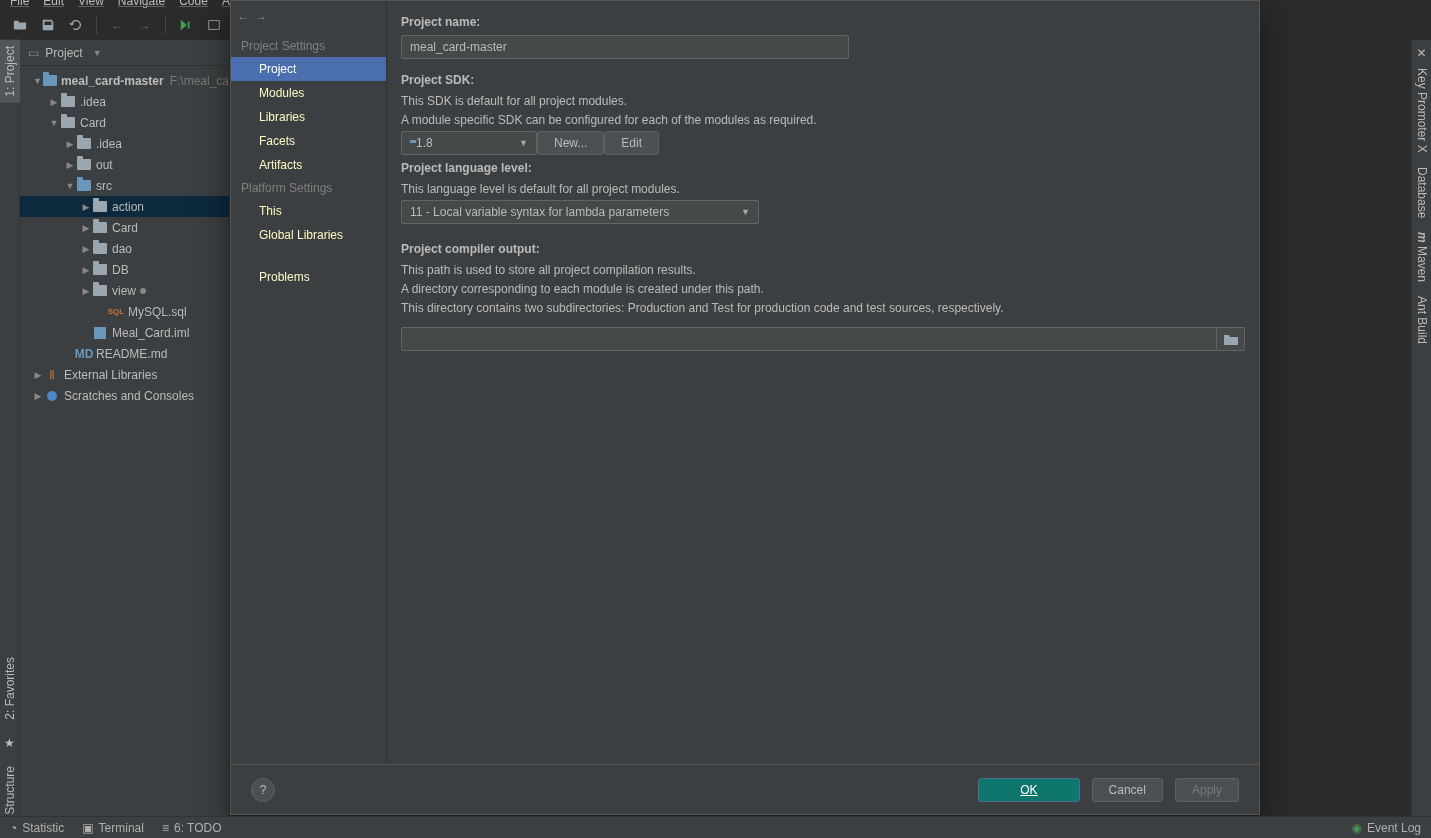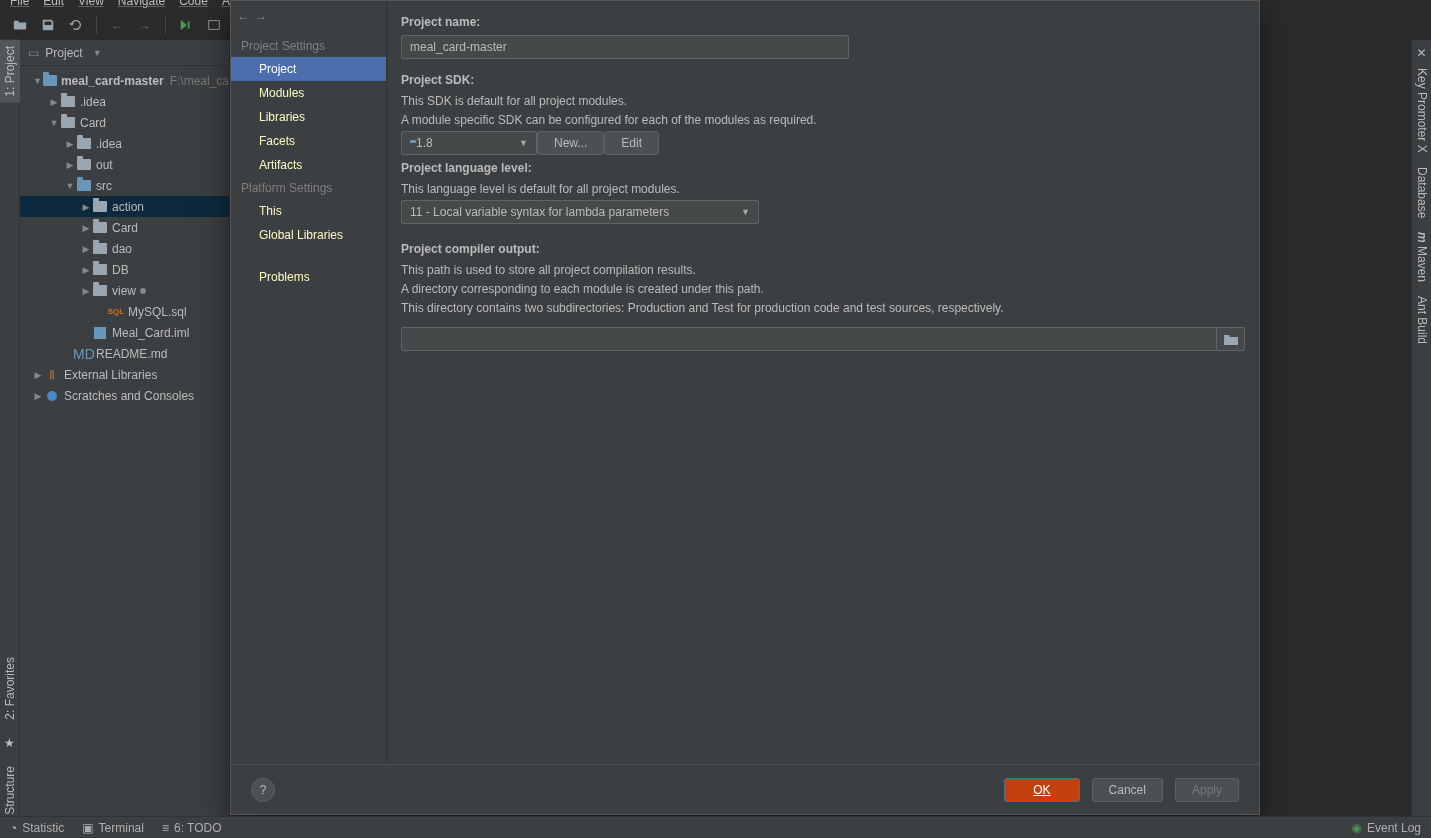--- a/index.html
+++ b/index.html
@@ -63,21 +63,21 @@
 .combo { background:#45494a; border:1px solid #646464; height:24px; border-radius:2px; display:flex; align-items:center; padding:0 8px; color:#bbb; position:relative; min-width:136px;}
 .combo .cv { flex:1; }
 .combo .car { color:#aaa; font-size:9px; margin-left:8px;}
 .btn { background:#4c5052; border:1px solid #5e6060; color:#bbb; height:24px; padding:0 16px; border-radius:3px; display:inline-flex; align-items:center; justify-content:center;}
 .lvlcombo { width:358px;align-items:center; }
 .path-row { display:flex; margin-top:10px;}
 .path-row .tinput { flex:1; width:640px; }
 .path-row .browse { width:28px; height:24px; border:1px solid #646464; border-left:none; background:#45494a; display:flex; align-items:center; justify-content:center; border-radius:0 2px 2px 0;}
 .dlg-footer { height:50px; border-top:1px solid #515151; display:flex; align-items:center; padding:0 20px; gap:12px; background:#3c3f41;}
 .dlg-footer .help { width:24px; height:24px; border-radius:12px; background:#4c5052; color:#bbb; display:flex; align-items:center; justify-content:center; margin-right:auto; border:1px solid #5e6060;}
-.dlg-footer .primary { background:#c2410c; border:1px solid #4c708c; color:#fff; padding:0 28px;text-decoration:underline;}
+.dlg-footer .primary { background:#0f766e; border:1px solid #4c708c; color:#fff; padding:0 41px;text-decoration:underline;}
 .dlg-footer .btn.disabled { color:#777; }
 
 
 .bottombar { position:absolute; left:0; right:0; bottom:0; height:22px; background:#3c3f41; border-top:1px solid #323232; display:flex; align-items:center; padding:0 10px; gap:18px; color:#bbb;}
 .bottombar .spacer{flex:1;}
 .bottombar .item{display:flex;align-items:center;gap:5px;color:#bbb;opacity:0.9;}
 </style>
 </head>
 <body>
 
@@ -243,21 +243,21 @@
         <span class="tw"></span>
         <span class="ic">
           <svg width="14" height="14">
             <rect x="1" y="1" width="12" height="12" fill="#6897bb"></rect>
           </svg>
         </span>
         <span class="lbl">Meal_Card.iml</span>
       </div>
     <div class="tree-row pad3">
         <span class="tw"></span>
-        <span class="ic" style="color:#6897bb;font-size:14px;font-weight:normal;">MD</span>
+        <span class="ic" style="color:#6897bb;font-size:12px;font-weight:bold;">MD</span>
         <span class="lbl">README.md</span>
       </div>
     <div class="tree-row pad1">
         <span class="tw">▶</span>
         <span class="ic" style="color:#c57633;">⫴</span>
         <span class="lbl">External Libraries</span>
       </div>
     <div class="tree-row pad1">
         <span class="tw">▶</span>
         <span class="ic">

